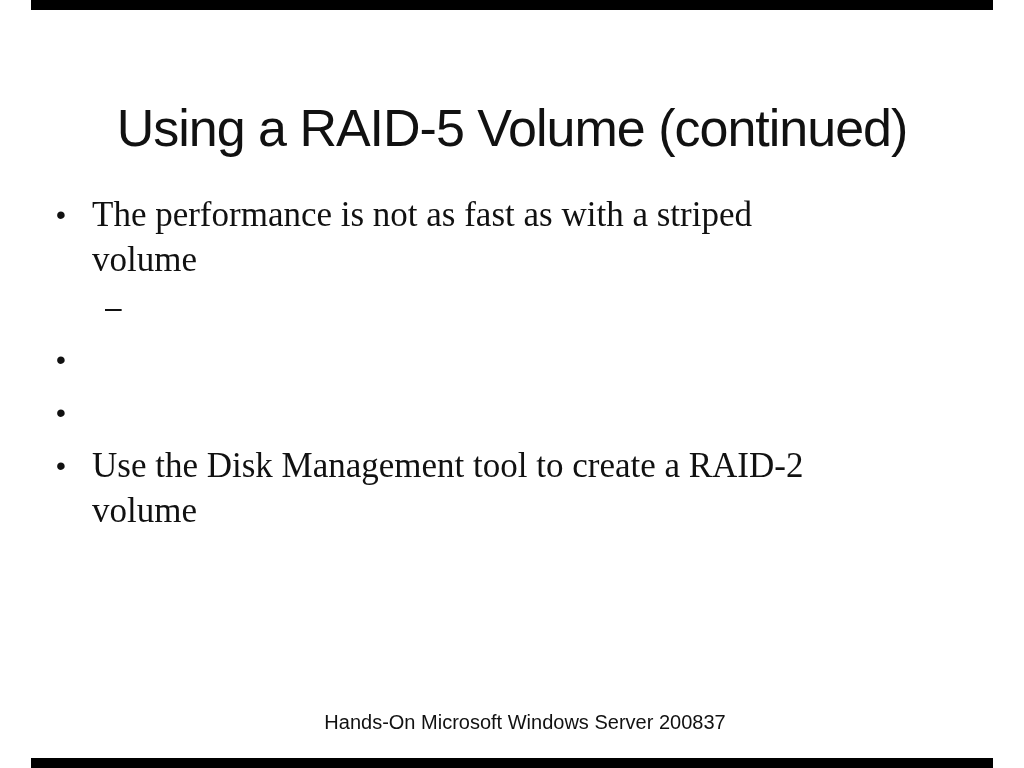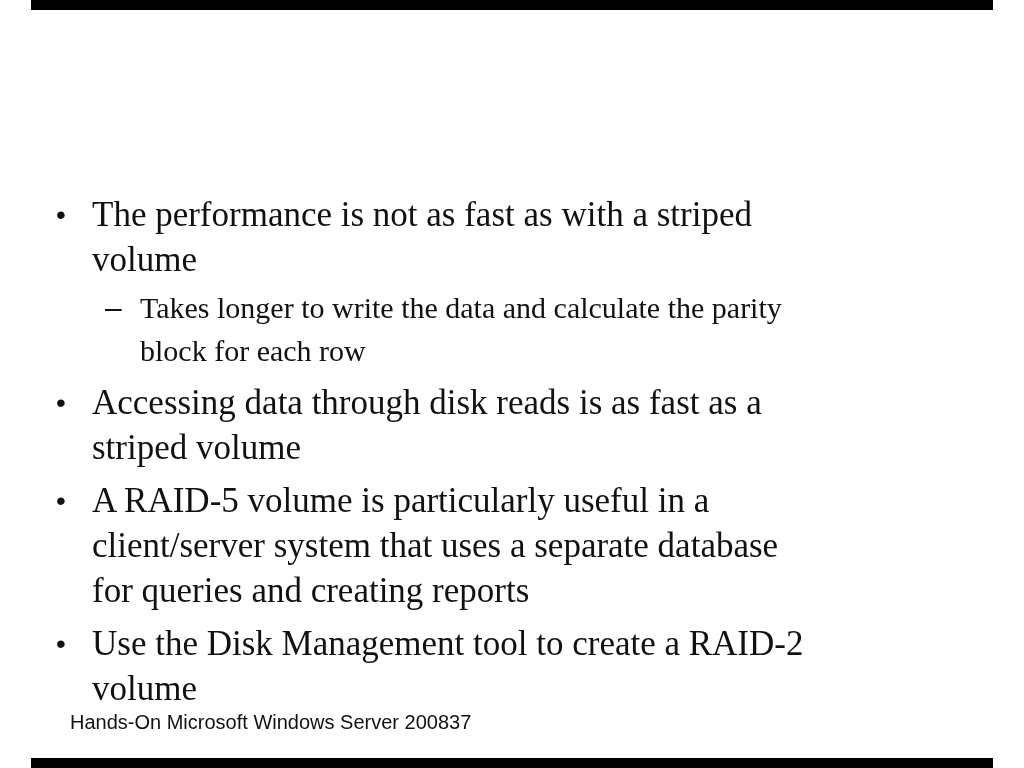--- a/index.html
+++ b/index.html
@@ -80,59 +80,53 @@
     white-space: pre-line;
     font-family: Liberation Serif, serif;
   }
 
   .footer {
     position: absolute;
     left: 70px;
     right: 44px;
     top: 709px;
     display: flex;
-    justify-content: flex-start;
+    justify-content: center;
     align-items: baseline;
     font-size: 20px;
     line-height: 26px;
   }
 </style>
 </head>
 <body>
 
 <div class="slide">
 
   <div class="frame-bar top"></div>
 
+  <h1 class="slide-title">Using a RAID-5 Volume (continued)</h1>
 
   <div class="content">
 
     <div class="bullet">
       <span class="marker">•</span>
       <span class="text">The performance is not as fast as with a striped
 volume</span>
     </div>
 
     <div class="bullet sub">
       <span class="marker">–</span>
-      <span class="text">Takes longer to write the data and calculate the parity
-block for each row</span>
     </div>
 
     <div class="bullet">
       <span class="marker">•</span>
-      <span class="text">Accessing data through disk reads is as fast as a
-striped volume</span>
     </div>
 
     <div class="bullet">
       <span class="marker">•</span>
-      <span class="text">A RAID-5 volume is particularly useful in a
-client/server system that uses a separate database
-for queries and creating reports</span>
     </div>
 
     <div class="bullet">
       <span class="marker">•</span>
       <span class="text">Use the Disk Management tool to create a RAID-2
 volume</span>
     </div>
 
   </div>
 

